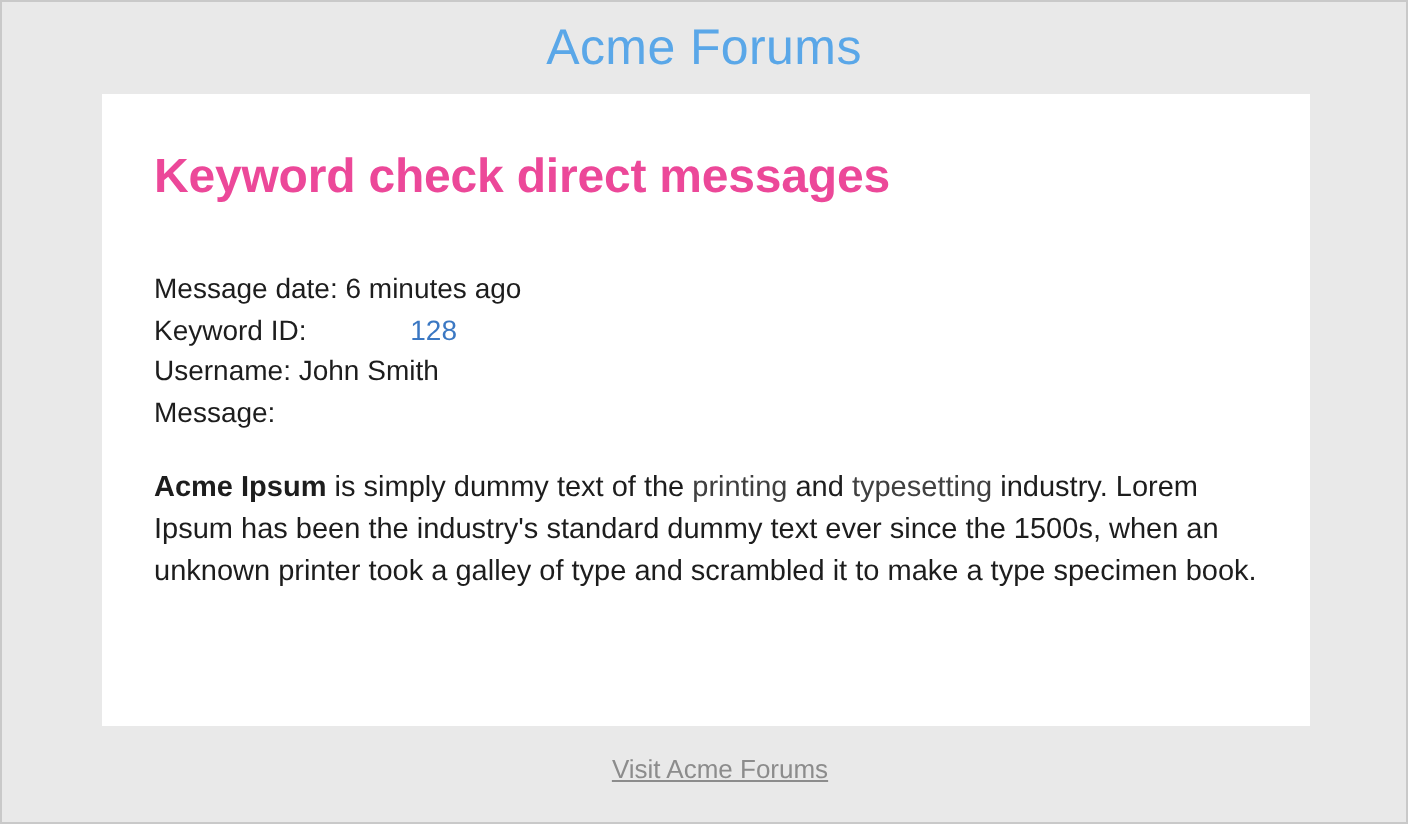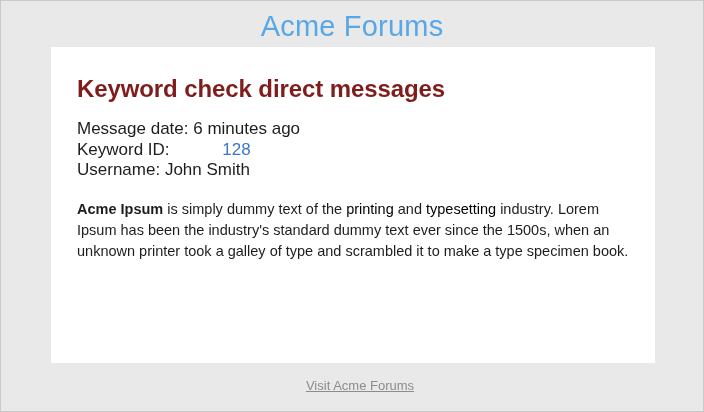--- a/index.html
+++ b/index.html
@@ -17,65 +17,65 @@
     width: 704px;
     height: 412px;
     box-sizing: border-box;
     border: 1px solid #c9c9c9;
     background: #e9e9e9;
     position: relative;
   }
   .site-title {
     text-align: center;
     color: #5aa7e8;
-    font-size: 29px;
+    font-size: 25px;
     font-weight: 400;
     padding-top: 9px;
     padding-bottom: 0;
     letter-spacing: 0.2px;
   }
   .card {
     position: absolute;
     left: 50px;
     top: 46px;
     width: 604px;
     box-sizing: border-box;
     background: #ffffff;
     padding: 20px 26px 28px 26px;
     min-height: 316px;
   }
   .card h1 {
     font-size: 24px;
     font-weight: 700;
-    color: #7f1d1d;
-    margin: 8px 0 16px 0;
+    color: #ec4899;
+    margin: 8px 0 31px 0;
     letter-spacing: -0.1px;
   }
   .meta-line {
-    font-size: 17px;
+    font-size: 14px;
     color: #1d1d1d;
     line-height: 20.5px;
   }
   .meta-link {
     color: #3b78c3;
     text-decoration: none;
     margin-left: 48px;
   }
   .body-text {
     font-size: 14.5px;
     color: #1d1d1d;
     line-height: 21px;
     margin-top: 18px;
     max-width: 556px;
   }
   .bold {
     font-weight: 700;
   }
   .kw {
-    color: #000000;
+    color: #404040;
   }
   .footer {
     position: absolute;
     left: 16px;
     right: 0;
     bottom: 17px;
     text-align: center;
   }
   .footer a {
     color: #8c8c8c;
@@ -100,20 +100,23 @@
 
     <div class="meta-line">
       <span>Keyword ID: </span><a class="meta-link" href="#">128</a>
     </div>
 
     <div class="meta-line">
       <span>Username: </span><span>John Smith</span>
     </div>
 
 
+    <div class="meta-line">
+      <span>Message:</span>
+    </div>
 
     <div class="body-text">
       <span class="bold">Acme Ipsum</span><span> is simply dummy text of the </span><span class="kw">printing</span><span> and </span><span class="kw">typesetting</span><span> industry. Lorem Ipsum has been the industry's standard dummy text ever since the 1500s, when an unknown printer took a galley of type and scrambled it to make a type specimen book.</span>
     </div>
   </div>
 
   <div class="footer">
     <a href="#">Visit Acme Forums</a>
   </div>
 

